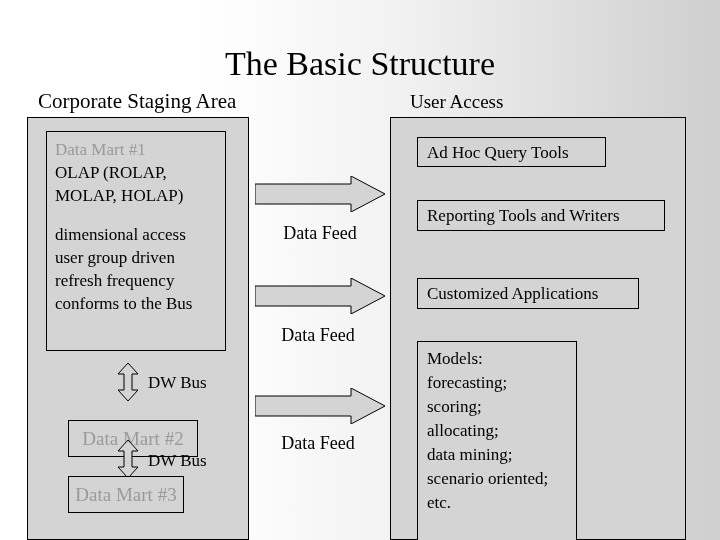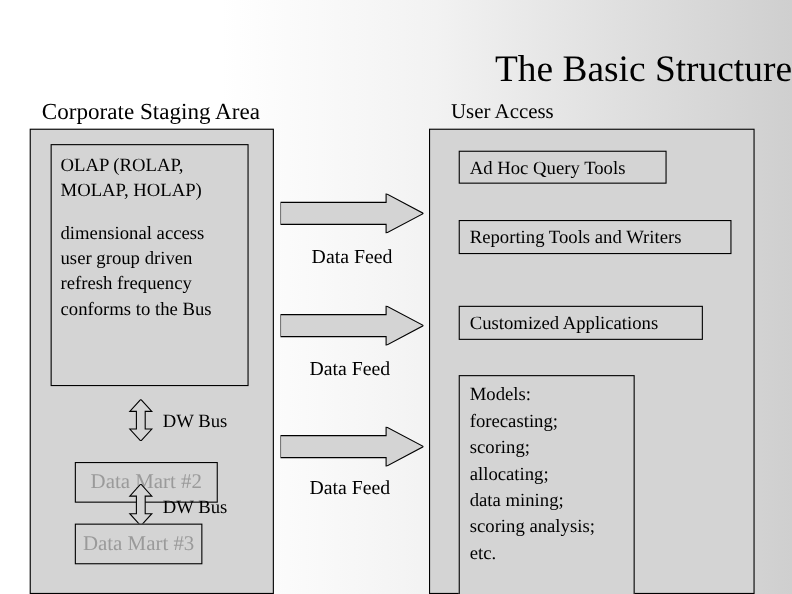--- a/index.html
+++ b/index.html
@@ -20,21 +20,21 @@
     
     background: linear-gradient(to right, #ffffff 0%, #ffffff 28%, #f2f2f2 55%, #dedede 80%, #cfcfcf 100%);
   }
 
   
   #main-title {
     position: absolute;
     left: 0;
     top: 44px;
     width: 720px;
-    text-align: right;
+    text-align: center;
     font-size: 34px;
     line-height: 40px;
     color: #000000;
     white-space: nowrap;
   }
   #left-heading {
     position: absolute;
     left: 38px;
     top: 88px;
     font-size: 21px;
@@ -213,20 +213,21 @@
 
   <div id="main-title">The Basic Structure</div>
 
   <div id="left-heading">Corporate Staging Area</div>
   <div id="right-heading">User Access</div>
 
   <div id="left-panel" class="panel"></div>
   <div id="right-panel" class="panel"></div>
 
   <div id="dm1-box" class="box">
+    <span class="box-label grey">Data Mart #1</span>
     <span class="box-label">OLAP (ROLAP,</span>
     <span class="box-label">MOLAP, HOLAP)</span>
     <div id="dm1-gap"></div>
     <span class="box-label">dimensional access</span>
     <span class="box-label">user group driven</span>
     <span class="box-label">refresh frequency</span>
     <span class="box-label">conforms to the Bus</span>
   </div>
 
   <div id="vbus1" class="arrow-vert">
@@ -283,17 +284,17 @@
   <div id="custom-box" class="box">
     <span class="box-label">Customized Applications</span>
   </div>
 
   <div id="models-box" class="box">
     <span class="box-label">Models:</span>
     <span class="box-label">forecasting;</span>
     <span class="box-label">scoring;</span>
     <span class="box-label">allocating;</span>
     <span class="box-label">data mining;</span>
-    <span class="box-label">scoring analysis;</span>
+    <span class="box-label">scenario oriented;</span>
     <span class="box-label">etc.</span>
   </div>
 
 </div>
 
 </body></html>

